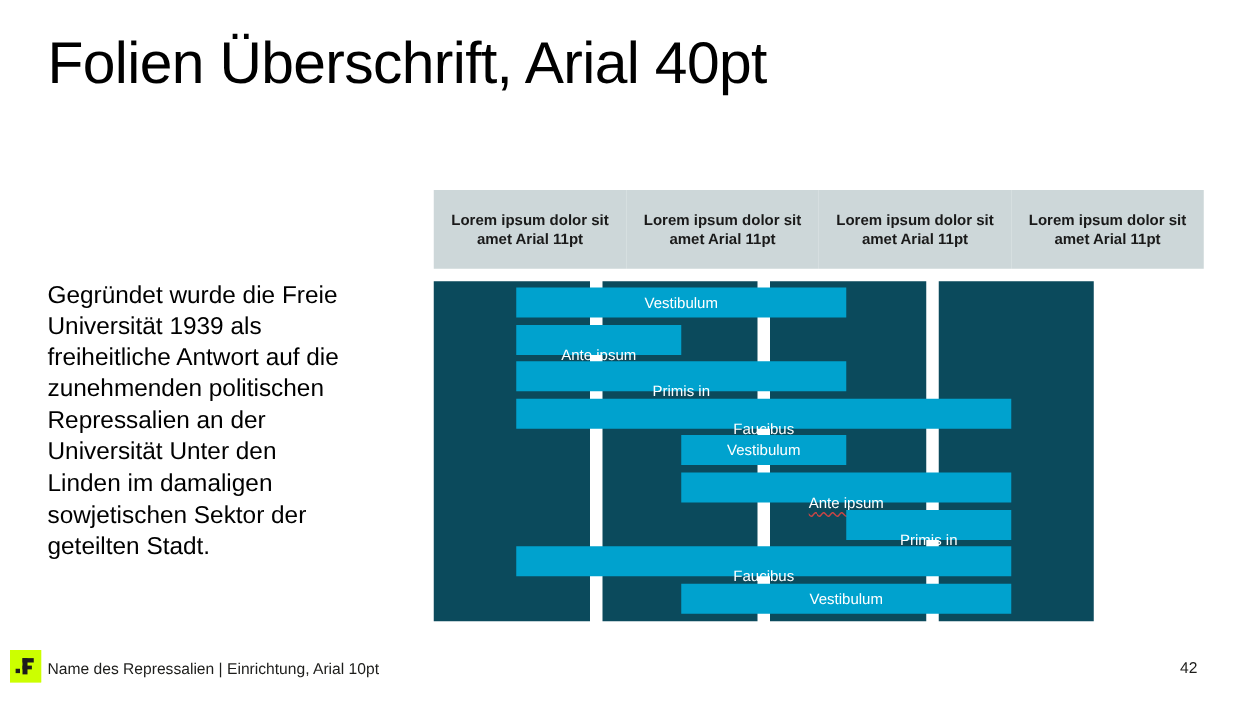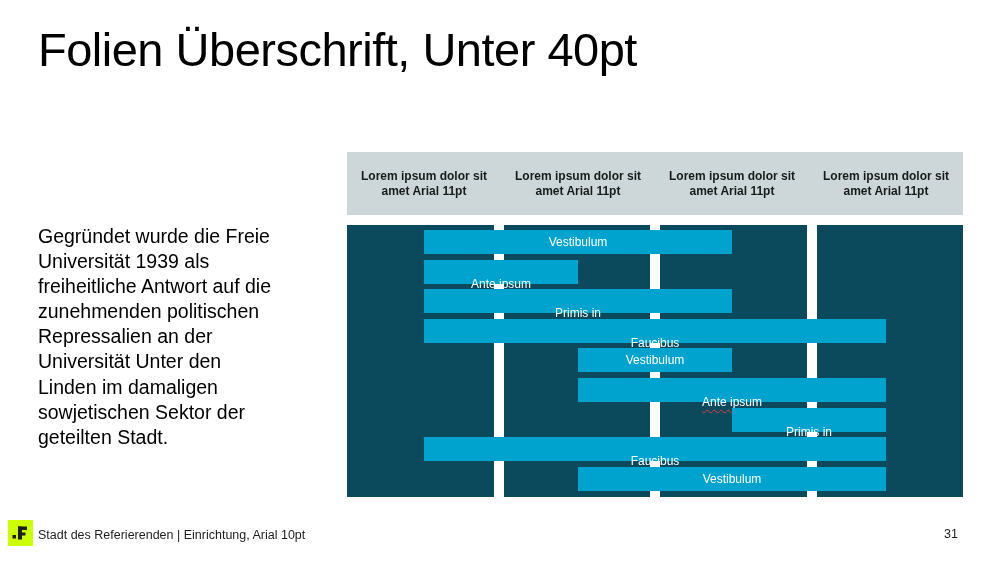--- a/index.html
+++ b/index.html
@@ -19,21 +19,21 @@
   .table{position:absolute;left:347px;top:152px;width:616px;}
   .headers{
     display:grid;grid-template-columns:repeat(4,1fr);column-gap:0;
   }
   .header-cell{
     height:63px;background:#cdd7d9;display:flex;align-items:center;justify-content:center;
     text-align:center;font-size:12px;font-weight:700;color:#1a1a1a;line-height:15px;
     white-space:pre-line;
   }
   .chart{
-    position:absolute;left:347px;top:225px;width:616px;height:272px;
+    position:absolute;left:347px;top:225px;width:528px;height:272px;
   }
   .chart-cols{
     position:absolute;inset:0;display:grid;grid-template-columns:repeat(4,1fr);column-gap:10px;
   }
   .chart-col{background:#0b4a5c;}
   .bars{position:absolute;inset:0;}
   .bar{
     position:absolute;height:24px;background:#00a2ce;
     display:flex;align-items:center;justify-content:center;
     font-size:12px;color:#ffffff;line-height:24px;
@@ -55,21 +55,21 @@
   }
   .page-number{
     position:absolute;right:42px;top:527px;font-size:12.5px;color:#1d1d1b;
   }
 </style>
 </head>
 <body>
 
 <div class="slide">
 
-  <h1 class="title" style="margin:0">Folien Überschrift, Unter 40pt</h1>
+  <h1 class="title" style="margin:0">Folien Überschrift, Arial 40pt</h1>
 
   <div class="body-text">Gegründet wurde die Freie
 Universität 1939 als
 freiheitliche Antwort auf die
 zunehmenden politischen
 Repressalien an der
 Universität Unter den
 Linden im damaligen
 sowjetischen Sektor der
 geteilten Stadt.</div>
@@ -128,17 +128,17 @@
   <div class="footer-logo">
     <svg width="25" height="26" viewBox="0 0 25 26" xmlns="http://www.w3.org/2000/svg" aria-hidden="true">
       <rect x="0" y="0" width="25" height="26" fill="#ccff00"></rect>
       <rect x="4.5" y="15" width="3.5" height="3.5" fill="#1d1d1b"></rect>
       <rect x="10" y="6.5" width="4" height="13" fill="#1d1d1b"></rect>
       <rect x="10" y="6.5" width="9" height="3.5" fill="#1d1d1b"></rect>
       <rect x="10" y="12.5" width="7.5" height="3" fill="#1d1d1b"></rect>
     </svg>
   </div>
 
-  <div class="footer-text">Stadt des Referierenden | Einrichtung, Arial 10pt</div>
+  <div class="footer-text">Name des Repressalien | Einrichtung, Arial 10pt</div>
 
-  <div class="page-number">31</div>
+  <div class="page-number">42</div>
 
 </div>
 
 </body></html>

